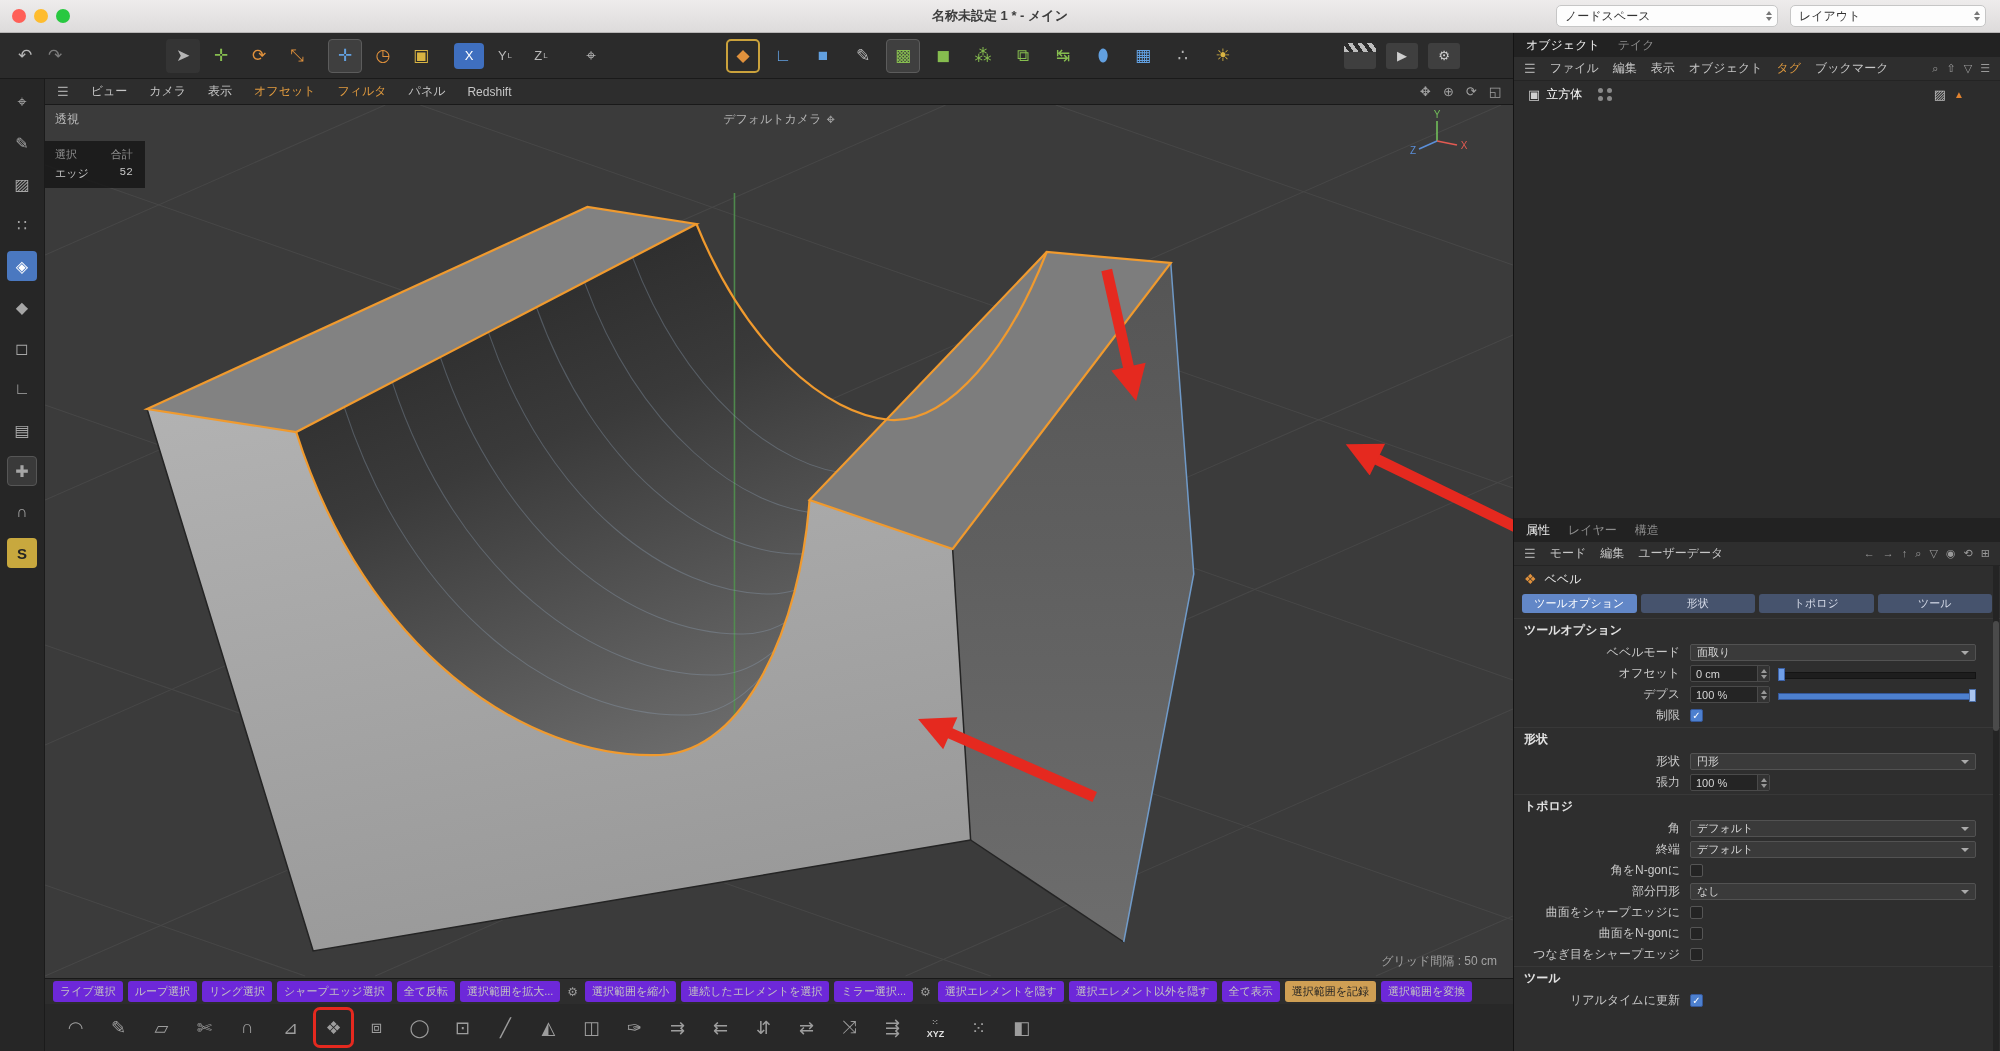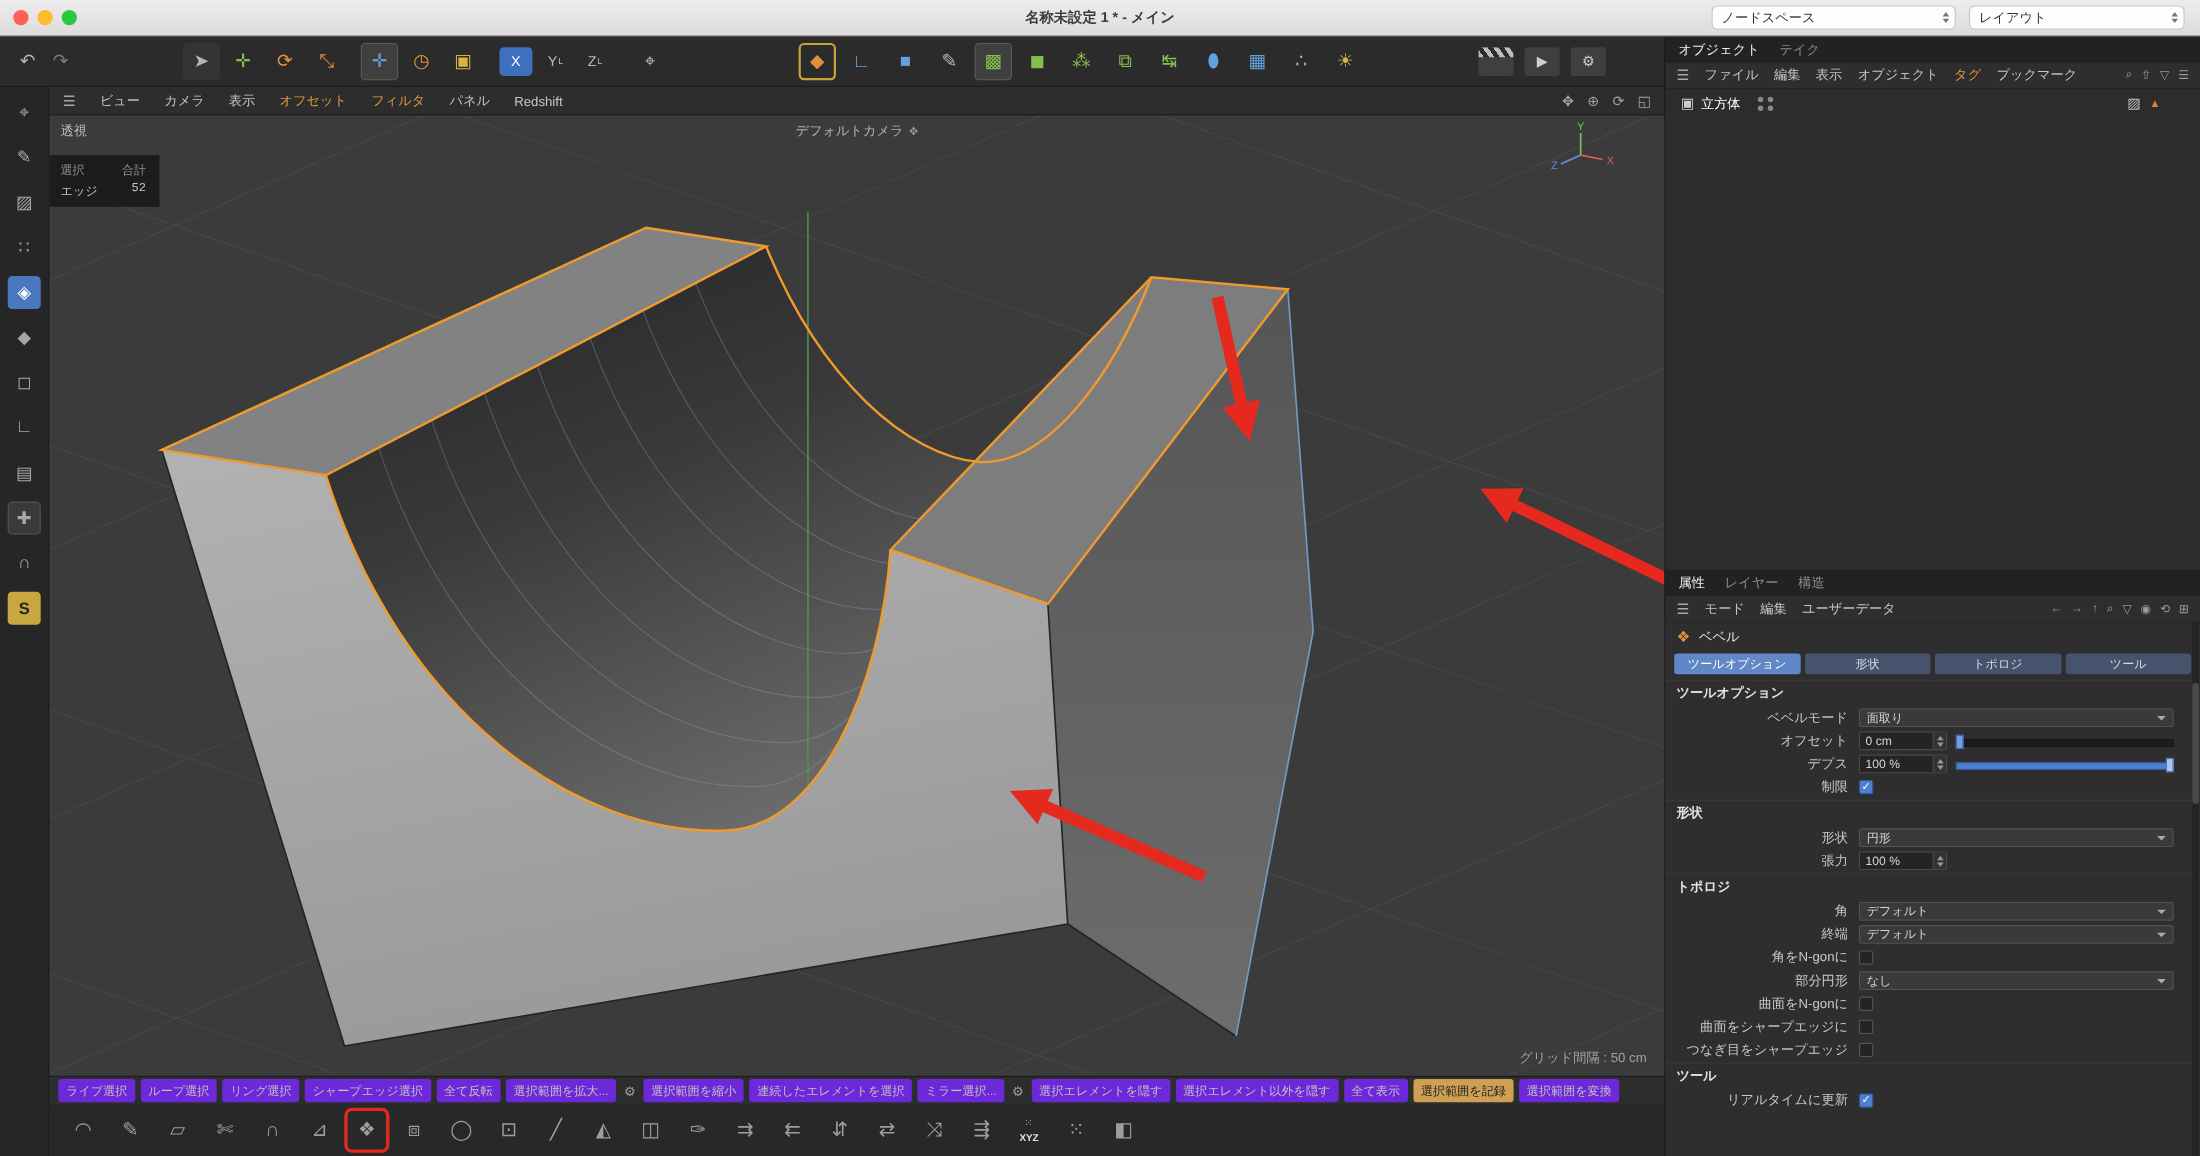--- a/index.html
+++ b/index.html
@@ -569,27 +569,27 @@
         <div class="arow">
           <span class="albl">部分円形</span>
           <span class="actl">
               <span class="dropdown">
                 <span>なし</span>
                 <span class="ddcar"></span>
               </span>
             </span>
         </div>
         <div class="arow">
+          <span class="albl">曲面をシャープエッジに</span>
+          <span class="actl">
+              <span class="cb"></span>
+            </span>
+        </div>
+        <div class="arow">
           <span class="albl">曲面をN-gonに</span>
-          <span class="actl">
-              <span class="cb"></span>
-            </span>
-        </div>
-        <div class="arow">
-          <span class="albl">曲面をシャープエッジに</span>
           <span class="actl">
               <span class="cb"></span>
             </span>
         </div>
         <div class="arow">
           <span class="albl">つなぎ目をシャープエッジ</span>
           <span class="actl">
               <span class="cb"></span>
             </span>
         </div>

